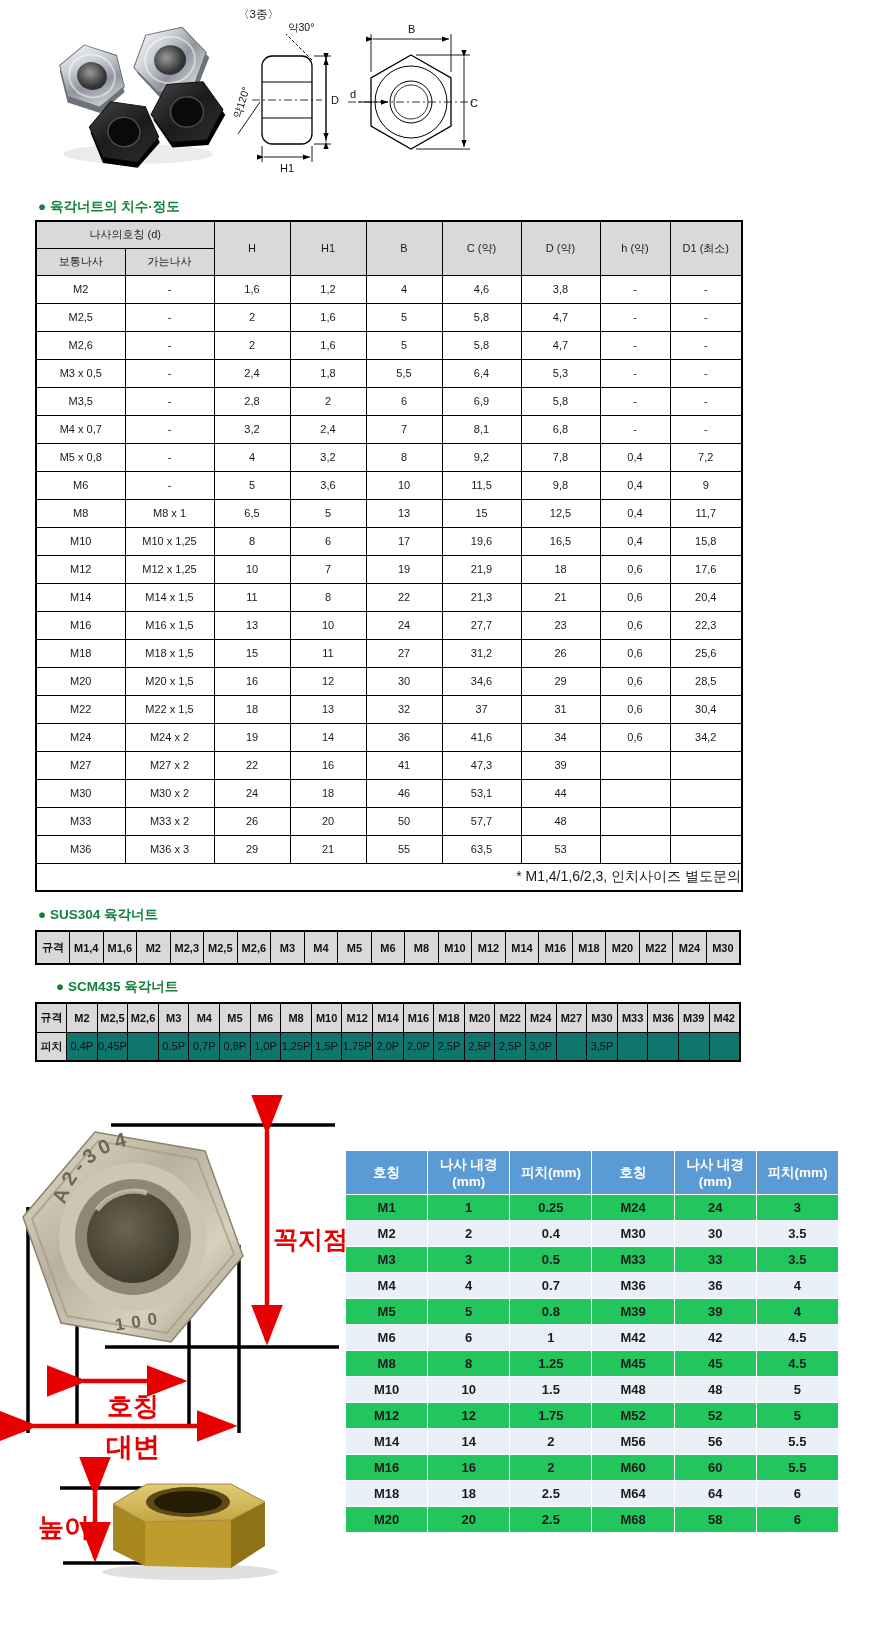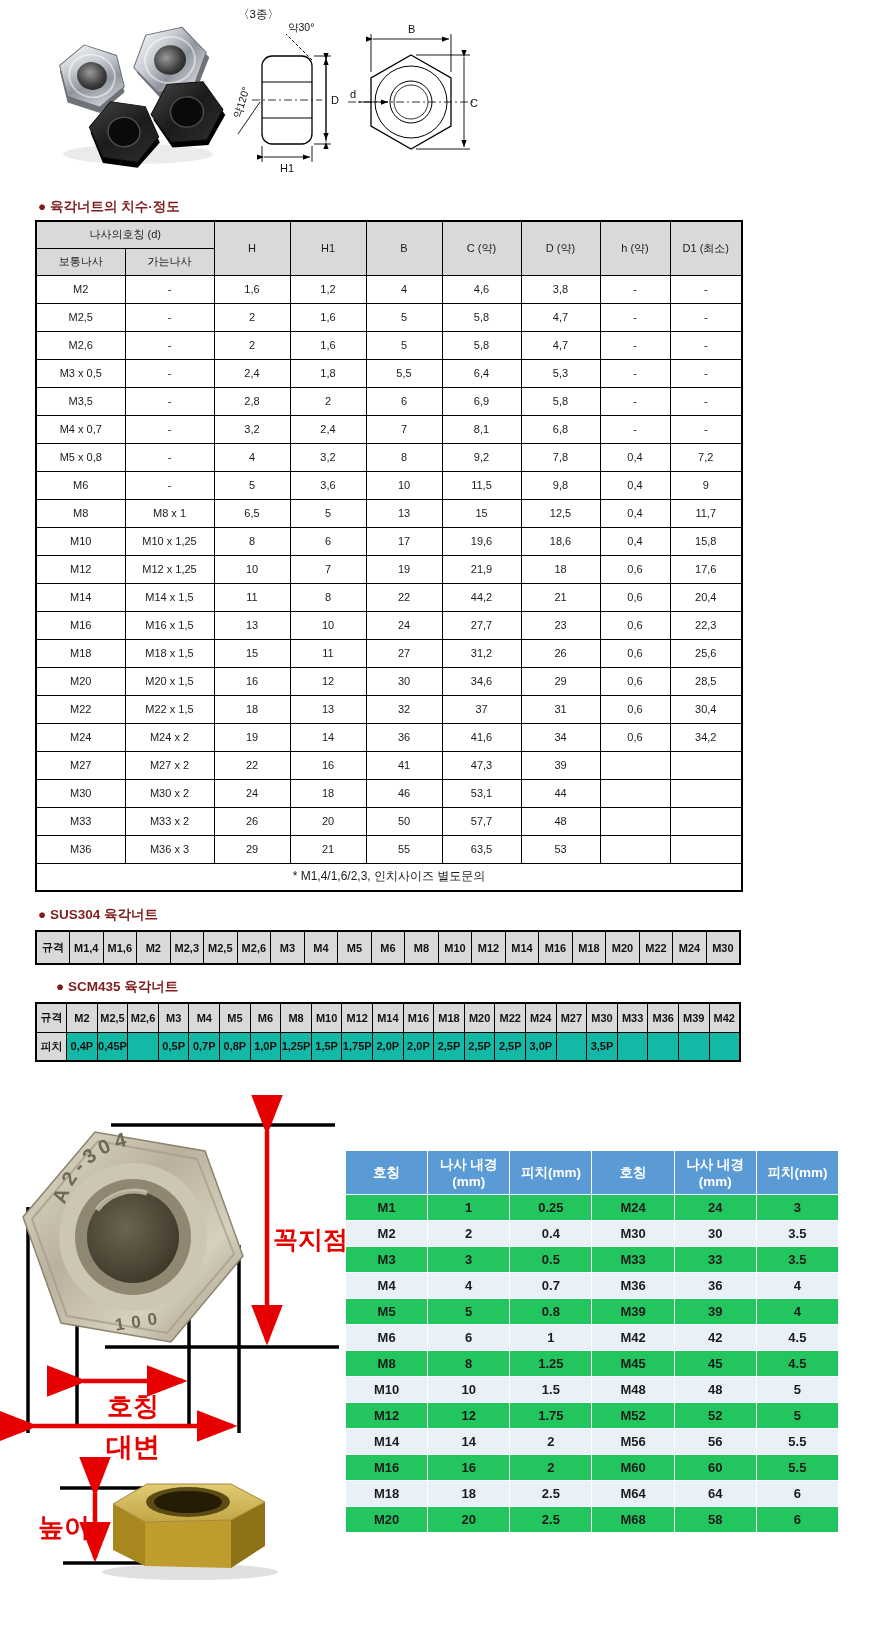--- a/index.html
+++ b/index.html
@@ -1,33 +1,33 @@
 <!DOCTYPE html>
 <html><head>
 <meta charset="utf-8">
 <style>
   * { margin:0; padding:0; box-sizing:border-box; }
   body { background:#ffffff; font-family:"Liberation Sans", sans-serif; }
   .page { position:relative; width:884px; height:1648px; background:#ffffff; overflow:hidden;border-radius:32px; }
 
-  .sec-title { position:absolute; font-size:13.5px; font-weight:bold; color:#7f1d1d; letter-spacing:0; }
+  .sec-title { position:absolute; font-size:13.5px; font-weight:bold; color:#15803d; letter-spacing:0; }
 
   
   table { border-collapse:collapse; table-layout:fixed;padding-left:34px; }
   .main-tbl { position:absolute; left:35px; top:220px; width:706px;
               border:2px solid #000; font-size:11px; color:#1a1a1a; }
   .main-tbl th, .main-tbl td { border:1px solid #000; text-align:center; vertical-align:middle; padding:0; }
   .main-tbl thead th { background:#d9d9d9; font-weight:normal; height:27px; }
   .main-tbl tbody td { height:28px; background:#fff; }
-  .main-tbl tfoot td { height:28px; background:#fff; font-size:12px; }
+  .main-tbl tfoot td { height:28px; background:#fff; font-size:14px;text-align:right; }
 
   
   .strip { position:absolute; left:35px; border:2px solid #000; font-size:11px; font-weight:bold; color:#111; }
   .strip th, .strip td { border:1px solid #000; text-align:center; vertical-align:middle; padding:0; background:#d9d9d9; font-weight:bold; }
-  .strip td.val { background:#14b8a6; font-weight:bold; }
+  .strip td.val { background:#0f766e; font-weight:normal; }
   #sus-table { top:930px; width:706px; }
   #sus-table th, #sus-table td { height:33px; }
   #scm-table { top:1002px; width:706px; }
   #scm-table th, #scm-table td { height:29px; }
 
   
   .blue-tbl { position:absolute; left:345px; top:1150px; width:494px; border-collapse:collapse;
               font-size:13px; font-weight:bold; color:#1b1b1b; }
   .blue-tbl th, .blue-tbl td { border:1px solid #ffffff; text-align:center; vertical-align:middle; padding:0; }
   .blue-tbl thead th { height:44px; color:#ffffff; font-size:13.5px; }
@@ -279,42 +279,42 @@
           <td>0,4</td>
           <td>11,7</td>
         </tr>
         <tr>
           <td>M10</td>
           <td>M10 x 1,25</td>
           <td>8</td>
           <td>6</td>
           <td>17</td>
           <td>19,6</td>
-          <td>18,6</td>
+          <td>16,5</td>
           <td>0,4</td>
           <td>15,8</td>
         </tr>
         <tr>
           <td>M12</td>
           <td>M12 x 1,25</td>
           <td>10</td>
           <td>7</td>
           <td>19</td>
           <td>21,9</td>
           <td>18</td>
           <td>0,6</td>
           <td>17,6</td>
         </tr>
         <tr>
           <td>M14</td>
           <td>M14 x 1,5</td>
           <td>11</td>
           <td>8</td>
           <td>22</td>
-          <td>44,2</td>
+          <td>21,3</td>
           <td>21</td>
           <td>0,6</td>
           <td>20,4</td>
         </tr>
         <tr>
           <td>M16</td>
           <td>M16 x 1,5</td>
           <td>13</td>
           <td>10</td>
           <td>24</td>

